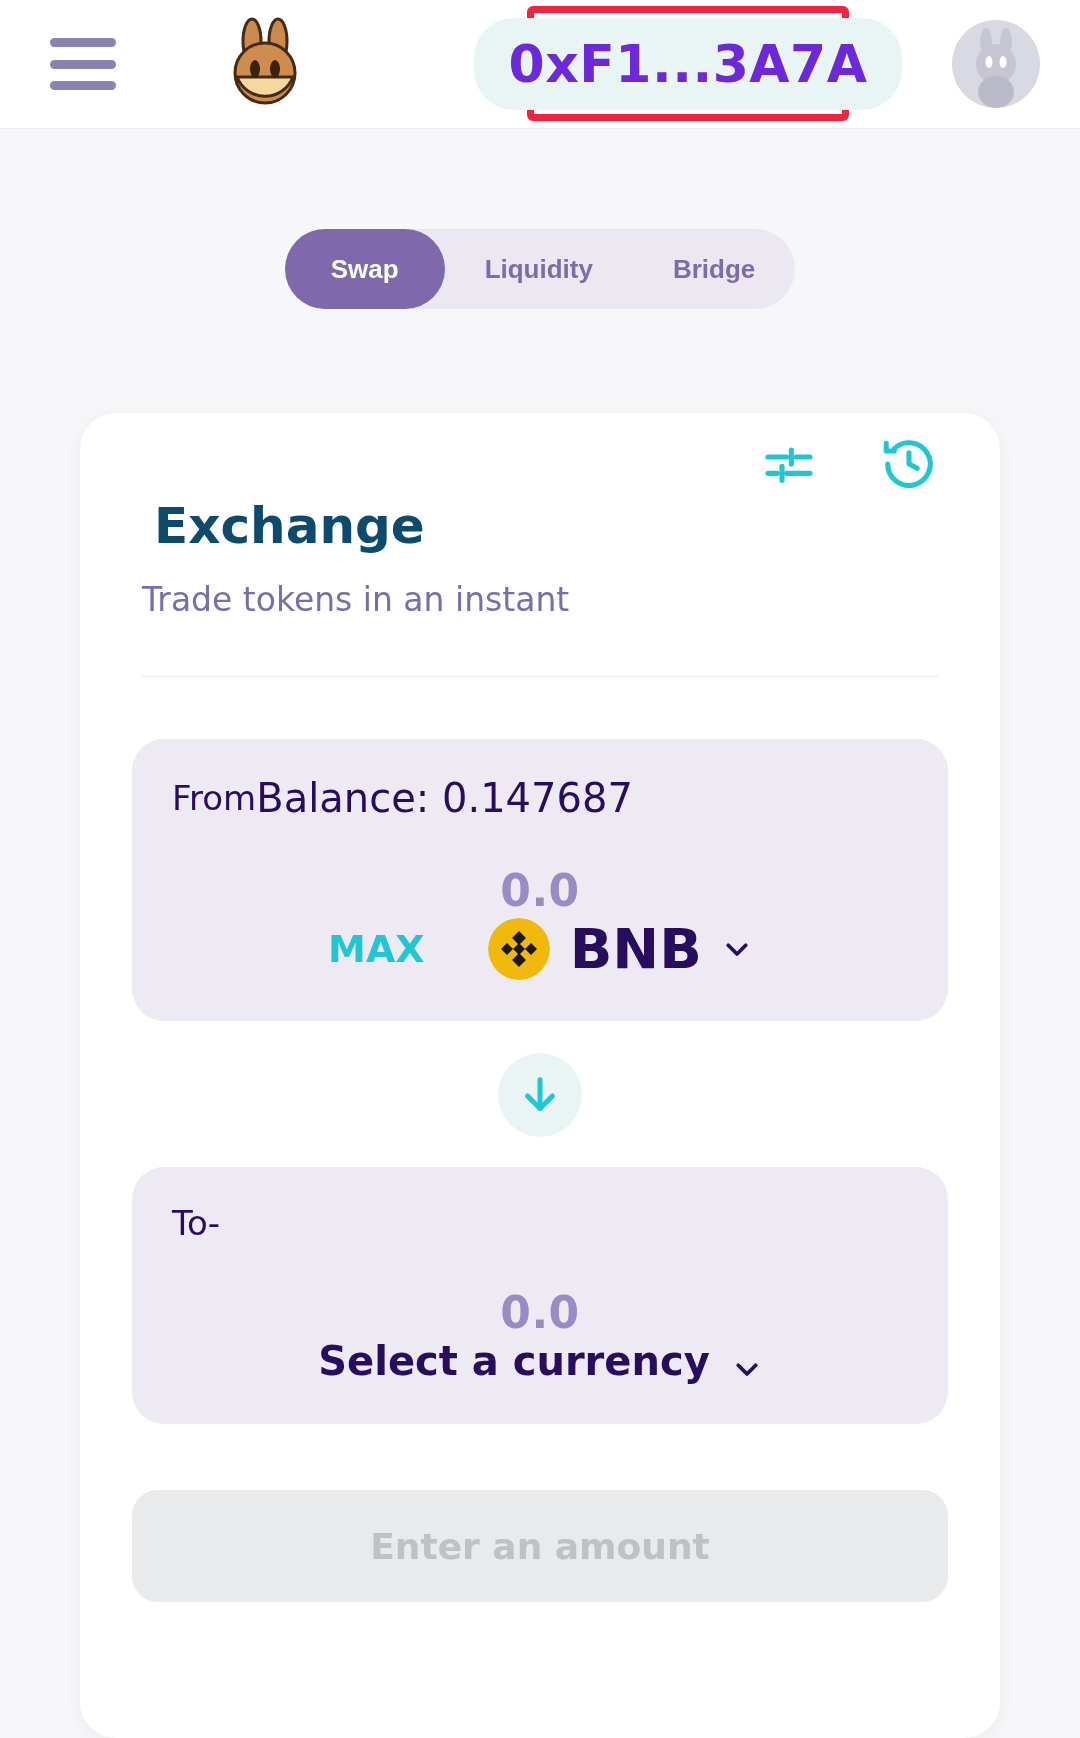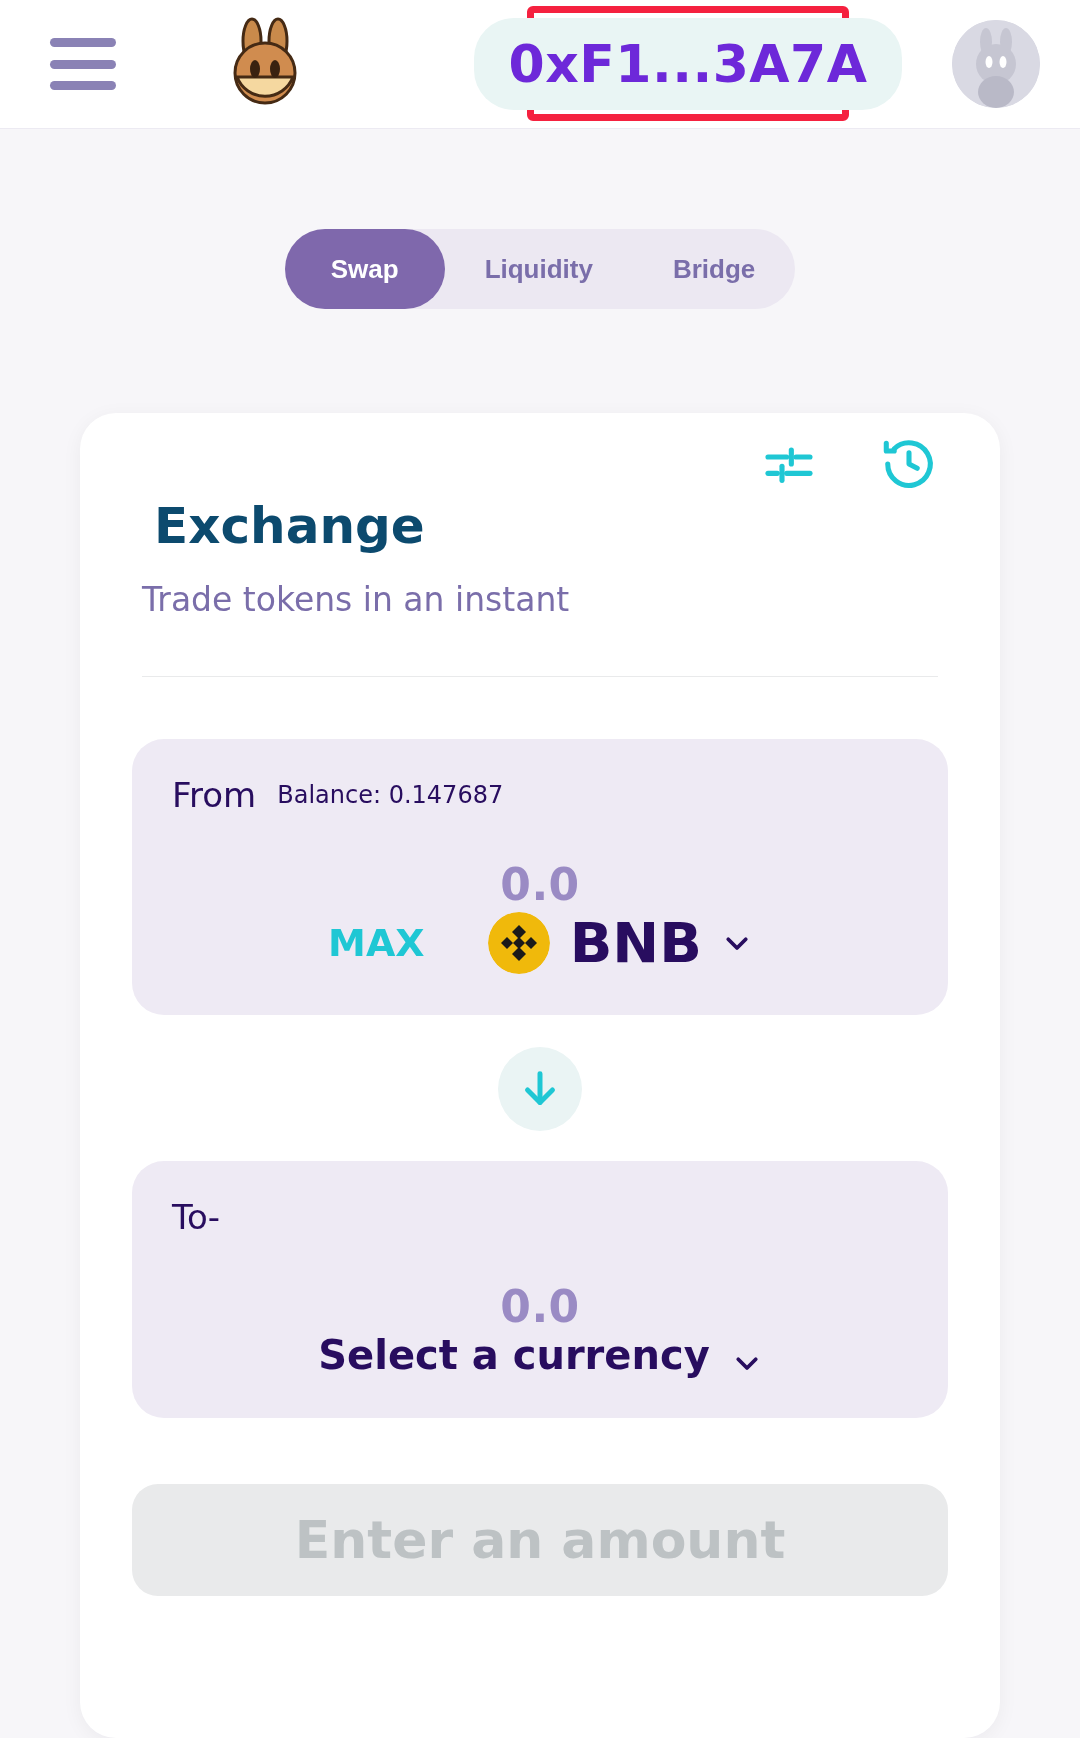--- a/index.html
+++ b/index.html
@@ -84,21 +84,21 @@
   .divider{height:1px;background:#e9eaeb;margin-top:58px;}
 
   .card-body{padding:62px 52px 0 52px;}
 
   .panel{
     background:#eeeaf4;border-radius:32px;
     padding:36px 40px 40px 40px;box-sizing:border-box;
   }
   .panel-row{display:flex;align-items:center;justify-content:flex-start;}
   .panel-label{font-size:34px;color:#280d5f;font-weight:500;}
-  .panel-balance{font-size:24px;color:#280d5f;font-weight:500;margin-left:21px;}
+  .panel-balance{font-size:40px;color:#280d5f;font-weight:500;}
   .panel-dash{font-size:34px;color:#280d5f;font-weight:500;}
   .panel-row2{display:flex;align-items:center;justify-content:space-between;margin-top:44px;flex-direction:column;}
   .amount{font-size:44px;color:#9a8bc4;font-weight:bold;letter-spacing:0.5px;}
   .right-group{display:flex;align-items:center;gap:63px;}
   .max-btn{
     font-size:38px;font-weight:bold;color:#1fc7d4;background:none;border:none;
     cursor:pointer;font-family:"DejaVu Sans", sans-serif;padding:0;
   }
   .token-sel{display:flex;align-items:center;gap:20px;cursor:pointer;}
   .token-logo{width:62px;height:62px;border-radius:50%;}
@@ -109,21 +109,21 @@
 
   .arrow-zone{display:flex;justify-content:center;padding:32px 0 30px 0;}
   .arrow-btn{
     width:84px;height:84px;border-radius:50%;background:#eaf4f4;
     display:flex;align-items:center;justify-content:center;cursor:pointer;
   }
 
   .cta-zone{padding:66px 52px 0 52px;}
   .cta{
     width:100%;height:112px;border-radius:26px;border:none;
-    background:#e9eaeb;color:#bdc2c4;font-size:52px;font-weight:bold;
+    background:#e9eaeb;color:#bdc2c4;font-size:36px;font-weight:bold;
     font-family:"DejaVu Sans", sans-serif;cursor:not-allowed;
   }
 </style>
 </head>
 <body>
 
 <div class="app">
 
   <div class="header">
 

